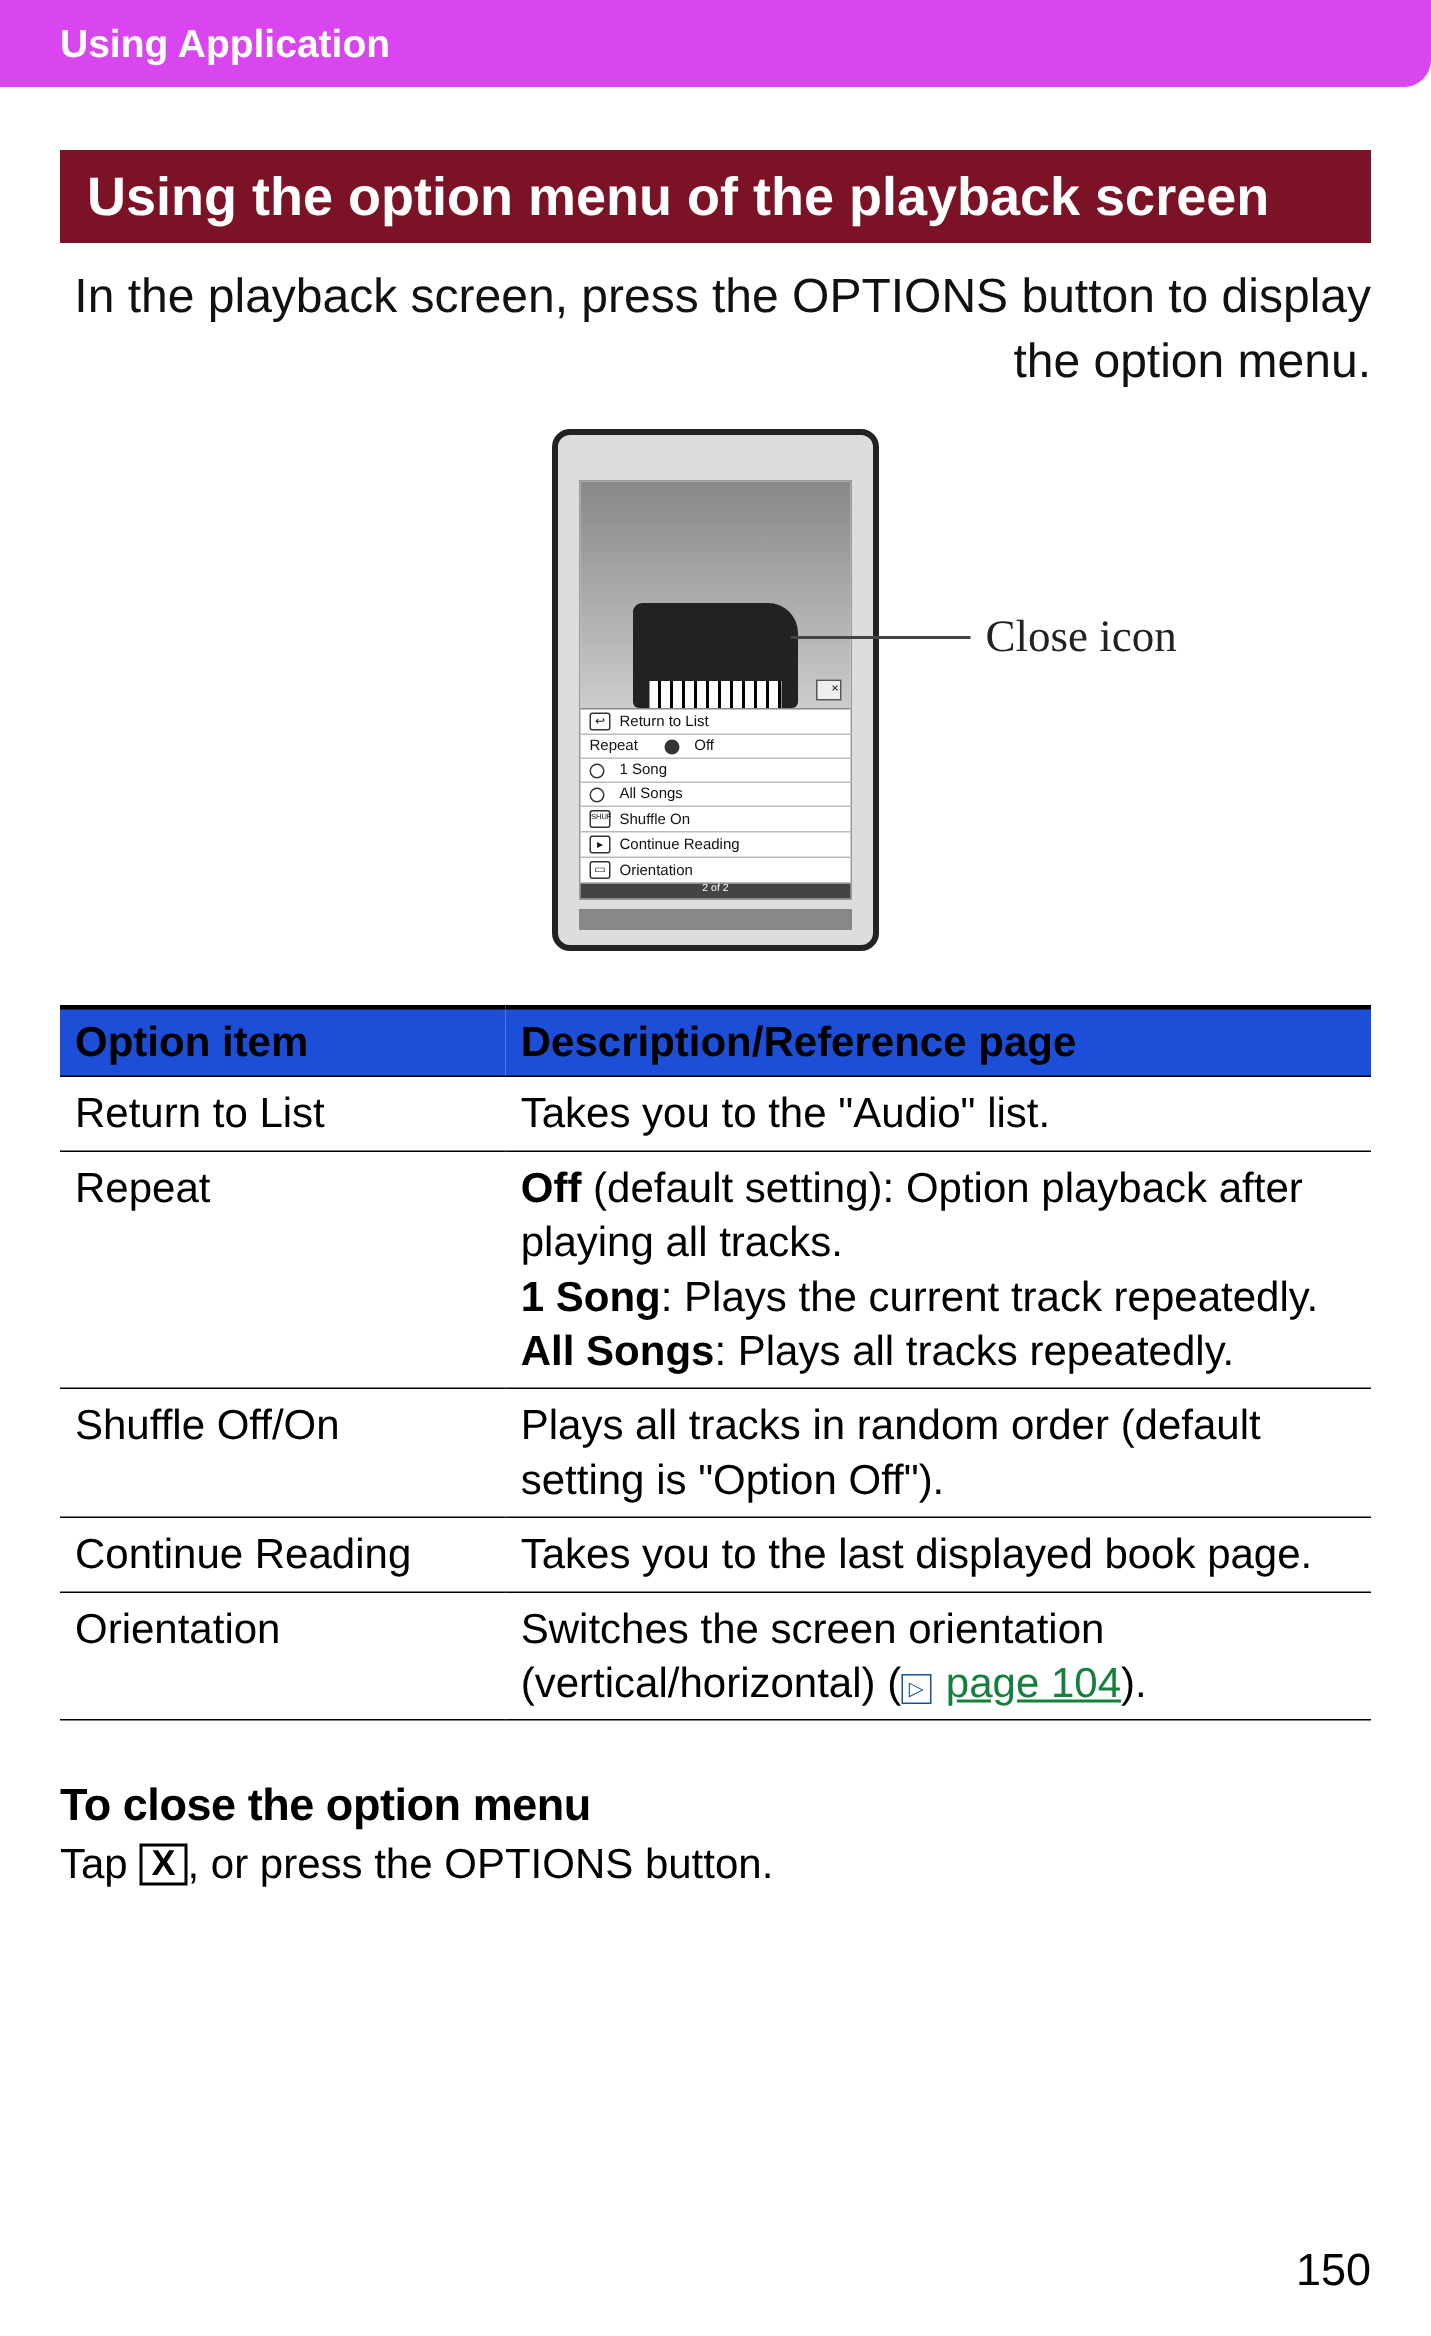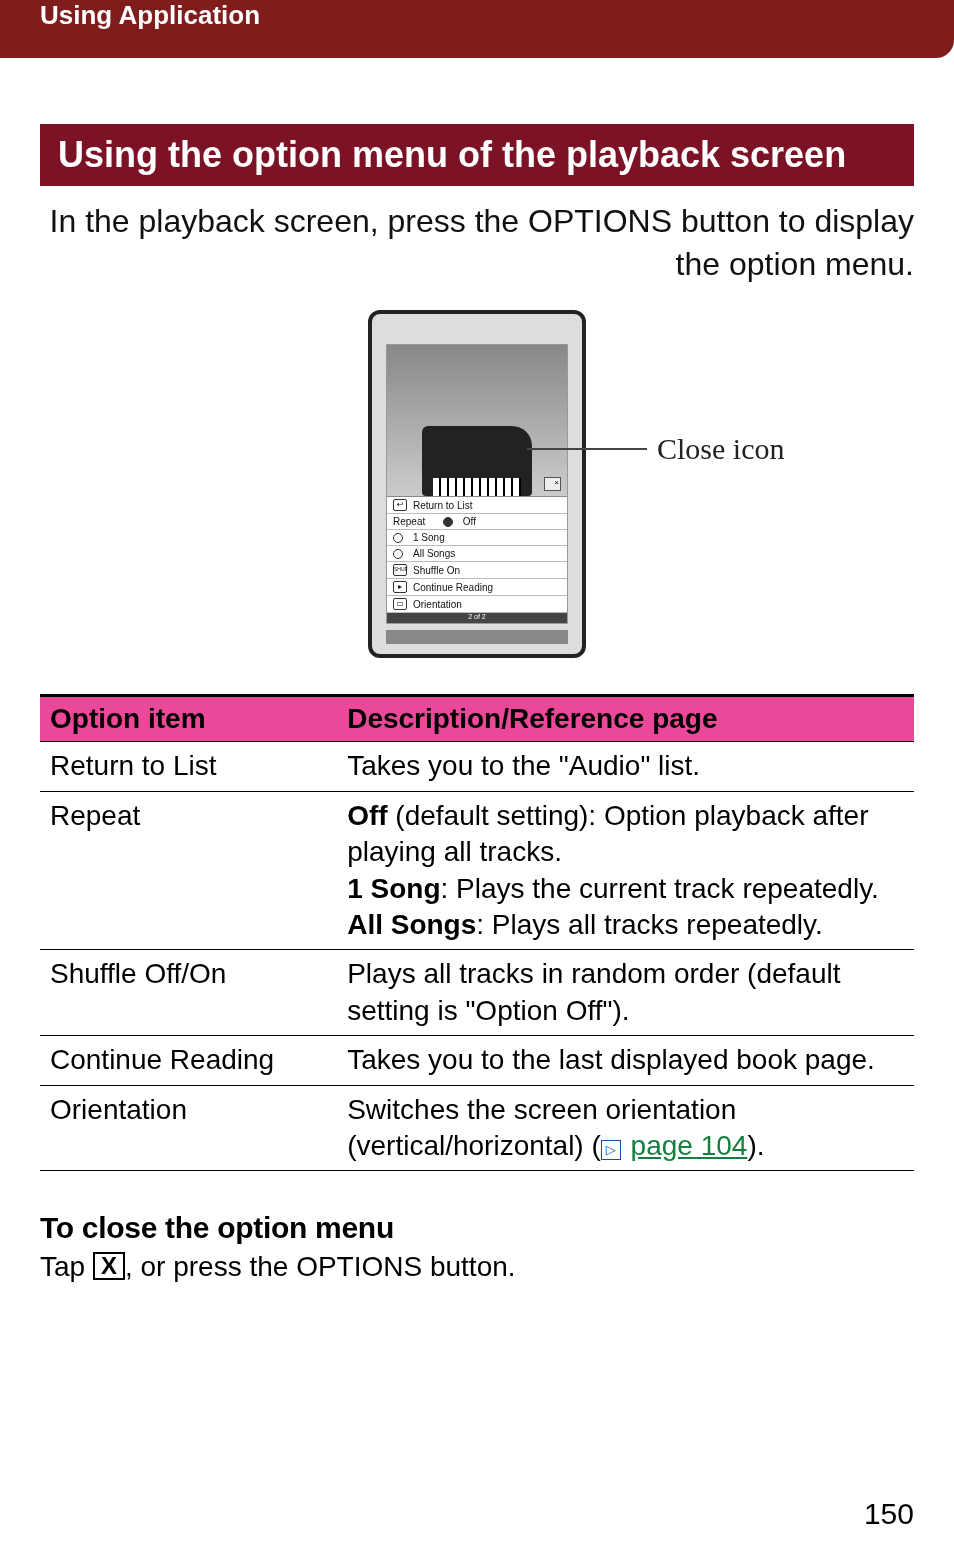--- a/index.html
+++ b/index.html
@@ -4,34 +4,34 @@
 <style>
   html, body {
     margin: 0;
     padding: 0;
     background: #ffffff;
     font-family: Arial, Helvetica, sans-serif;
     color: #000;
     width: 954px;
   }
   .header-bar {
-    background: #7f1d1d;
+    background: #d946ef;
     color: #fff;
     height: 58px;
     display: flex;
-    align-items: flex-start;
+    align-items: center;
     border-radius: 0 0 18px 0;
     padding-left: 40px;
     font-weight: bold;
     font-size: 26px;
     width: 100%;
     box-sizing: border-box;
   }
   .content {
-    padding: 46px 40px 0 40px;
+    padding: 22px 40px 0 40px;
   }
   .section-title {
     background: #7b1225;
     color: #fff;
     font-size: 36px;
     font-weight: bold;
     padding: 10px 18px;
     margin: 20px 0 14px 0;
   }
   .intro {
@@ -151,21 +151,21 @@
     left: 14px; right: 14px; bottom: 10px;
     height: 14px;
     background: #888;
   }
   table.options {
     width: 100%;
     border-collapse: collapse;
     font-size: 28px;
   }
   table.options thead th {
-    background: #ec4899;
+    background: #1d4ed8;
     text-align: left;
     font-weight: bold;
     border-top: 3px solid #000;
     border-bottom: 1px solid #000;
     padding: 6px 10px;
   }
   table.options td {
     vertical-align: top;
     border-bottom: 1px solid #000;
     padding: 6px 10px;

